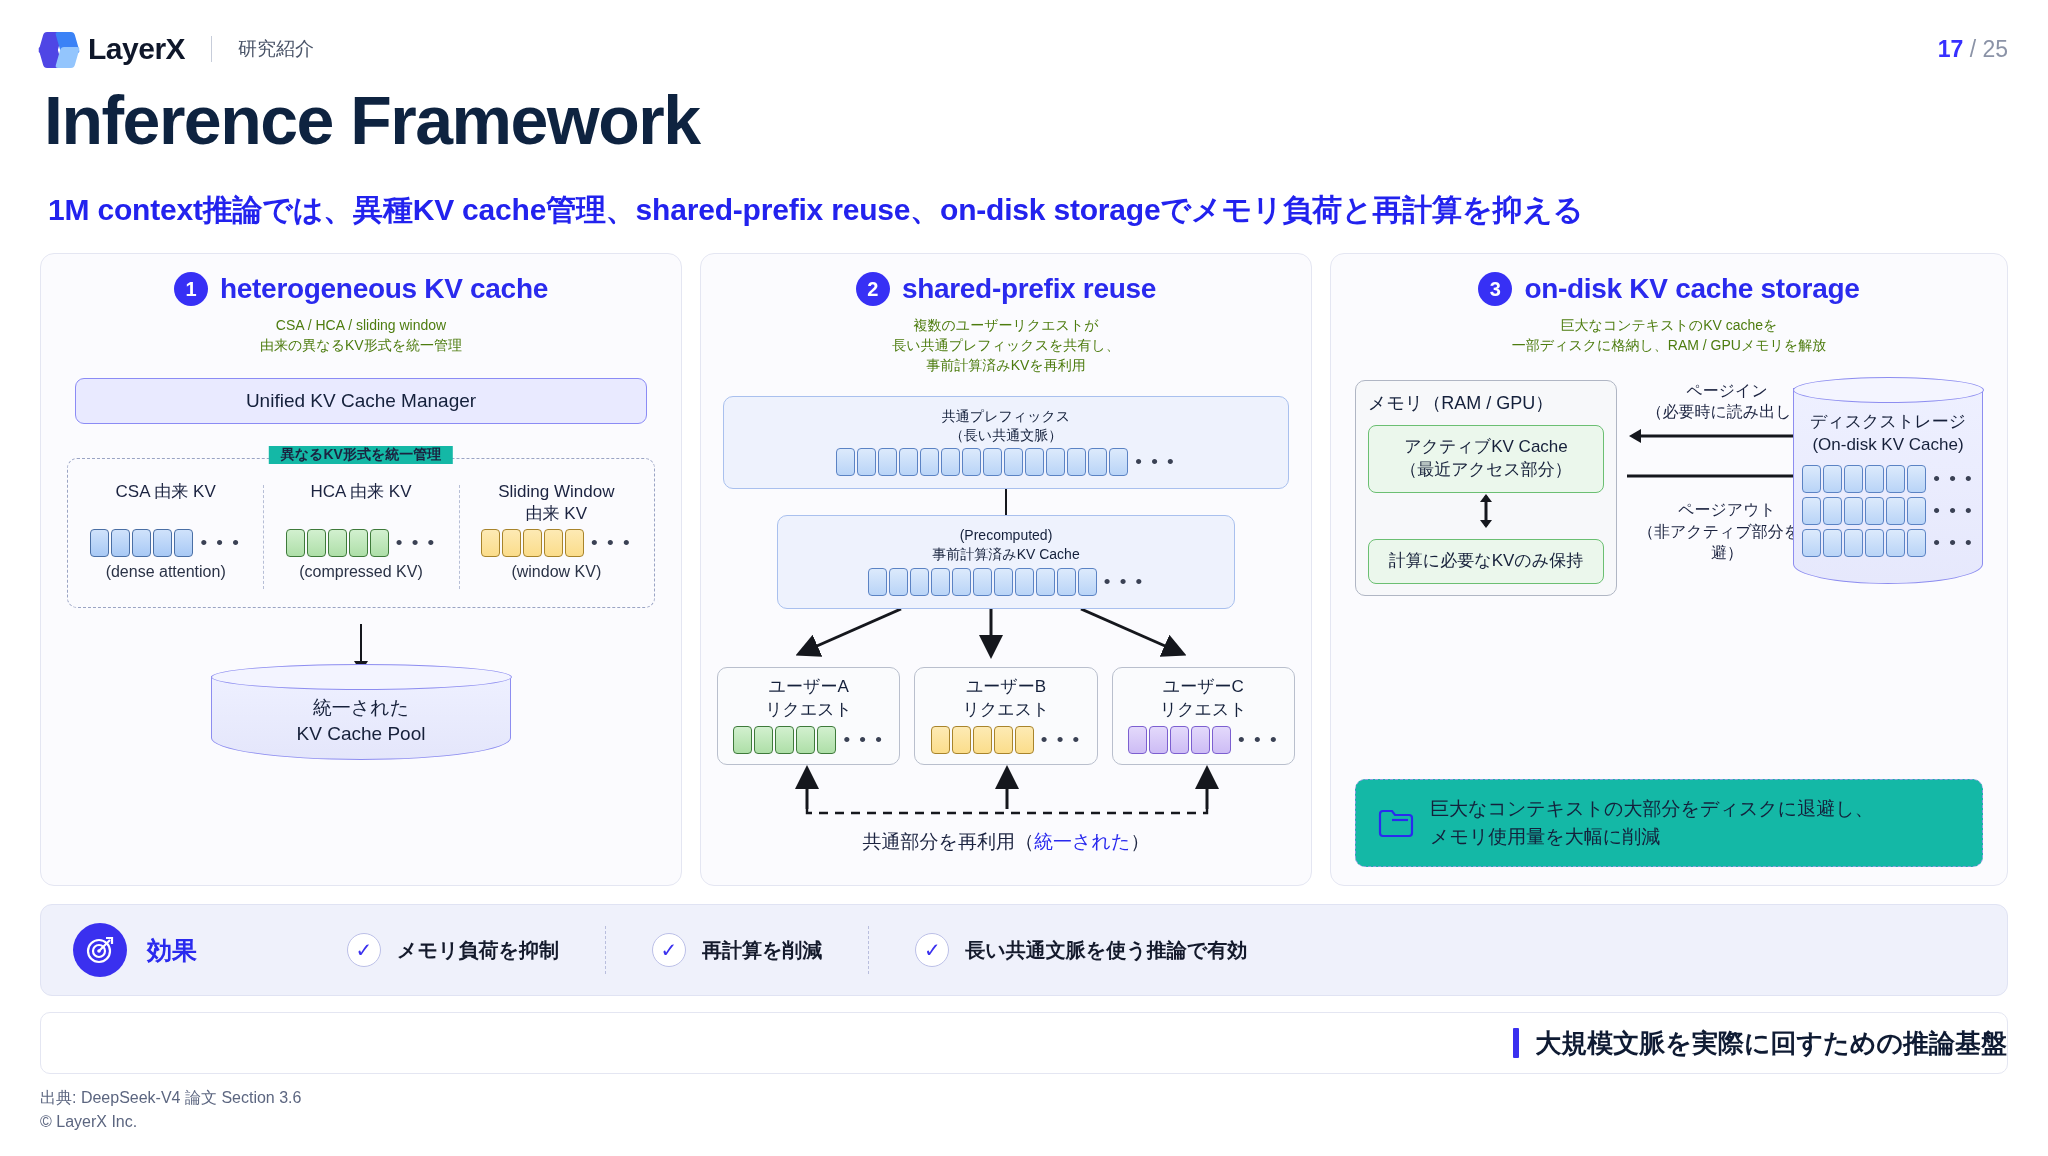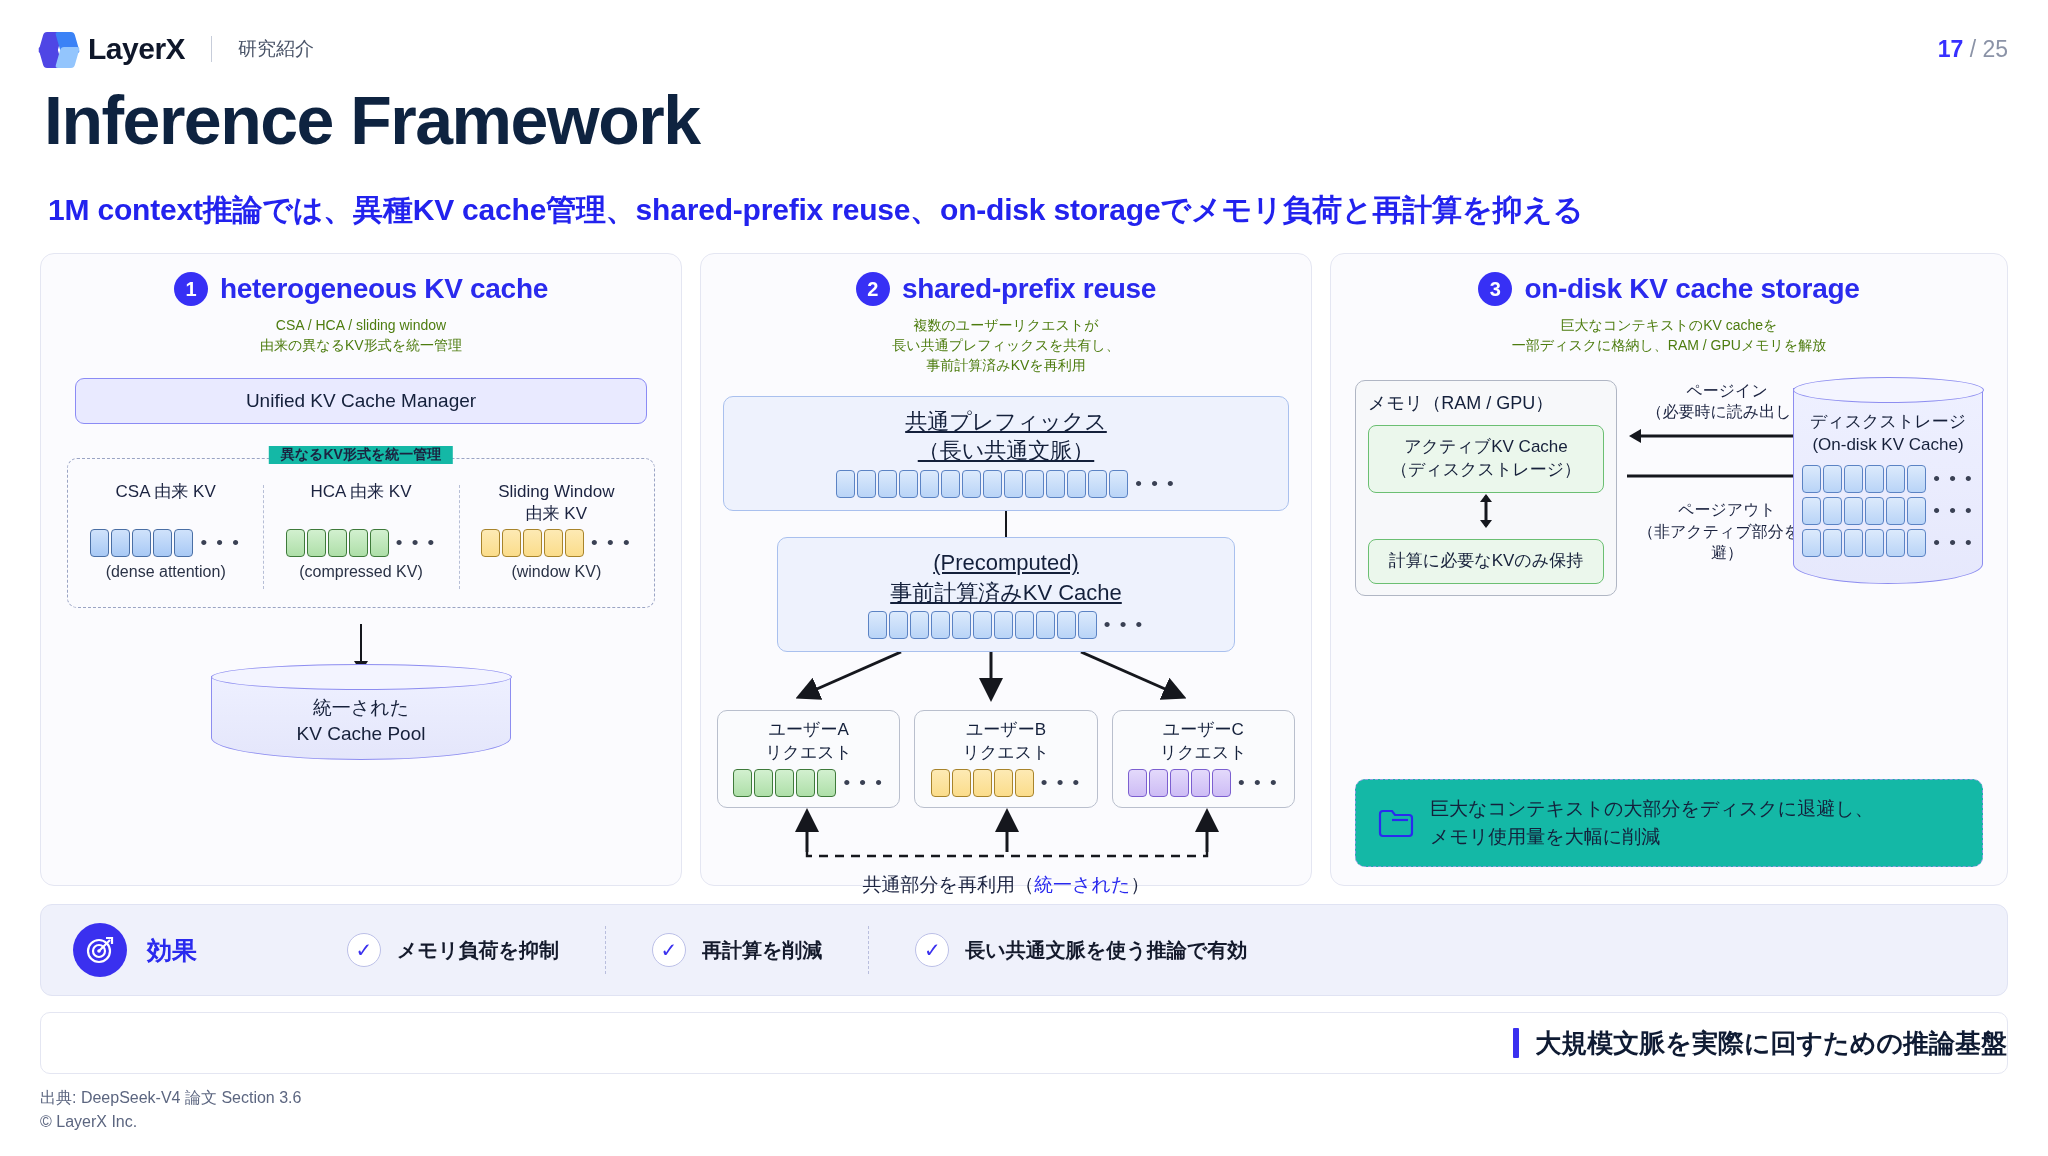--- a/index.html
+++ b/index.html
@@ -123,21 +123,21 @@
     align-items: center; justify-content: center; font-size: 19px; color: #16203a;
     line-height: 1.35; padding-top: 6px; text-align: center;
   }
 
   
   .softbox {
     margin: 20px 22px 0; background: #eef2fd; border: 1.4px solid #a9c0ee;
     border-radius: 10px; padding: 10px 12px 12px; text-align: center;
   }
   .softbox.tight { margin: 0 76px; }
-  .sb-t { font-size: 22px; color: #14203b; line-height: 1.35; text-decoration: underline; }
+  .sb-t { font-size: 14px; color: #14203b; line-height: 1.35; }
   .conn { width: 2px; background: #15171d; margin: 0 auto; }
   .conn.a { height: 26px; }
   .fan { position: relative; width: 100%; height: 58px; }
   .fan svg { position: absolute; left: 0; top: 0; }
   .users { display: flex; gap: 14px; margin: 0 16px; }
   .user {
     flex: 1; background: #fafbfd; border: 1.4px solid #b9bfcd; border-radius: 10px;
     text-align: center; padding: 8px 4px 10px;
   }
   .user-t { font-size: 17px; color: #14203b; line-height: 1.35; }
@@ -448,21 +448,21 @@
     <div class="panel-desc">
       <div>巨大なコンテキストのKV cacheを</div>
       <div>一部ディスクに格納し、RAM / GPUメモリを解放</div>
     </div>
 
     <div class="p3body">
       <div class="membox">
         <div class="membox-t">メモリ（RAM / GPU）</div>
         <div class="memcard m1">
           <div>アクティブKV Cache</div>
-          <div>（ディスクストレージ）</div>
+          <div>（最近アクセス部分）</div>
         </div>
         <div class="dbl-arrow">
           <svg width="20" height="36" viewBox="0 0 20 36">
             <path d="M10,3 L10,33" stroke="#15171d" stroke-width="3"></path>
             <path d="M4,9 L10,1 L16,9 z" fill="#15171d"></path>
             <path d="M4,27 L10,35 L16,27 z" fill="#15171d"></path>
           </svg>
         </div>
         <div class="memcard m2">計算に必要なKVのみ保持</div>
       </div>

